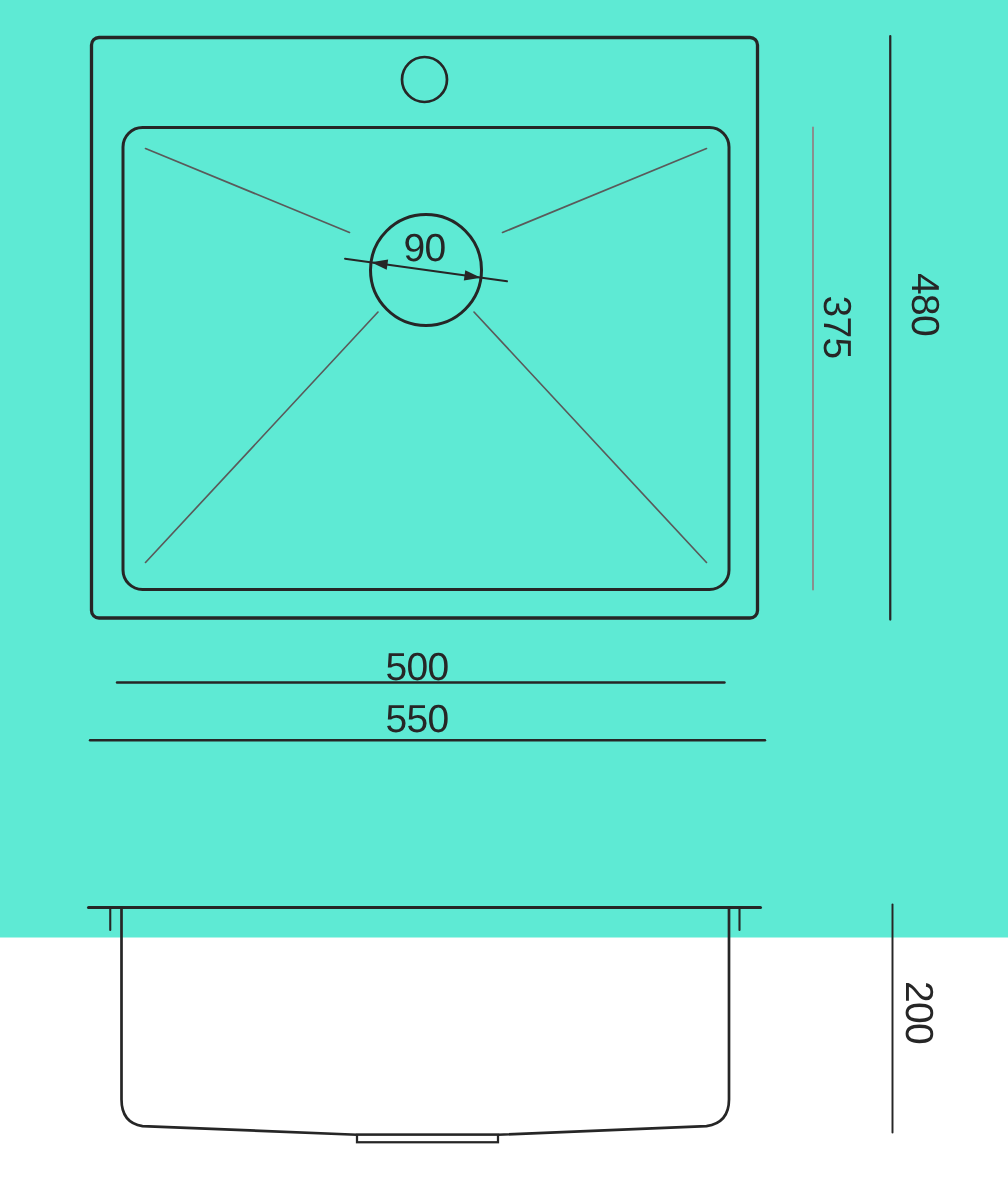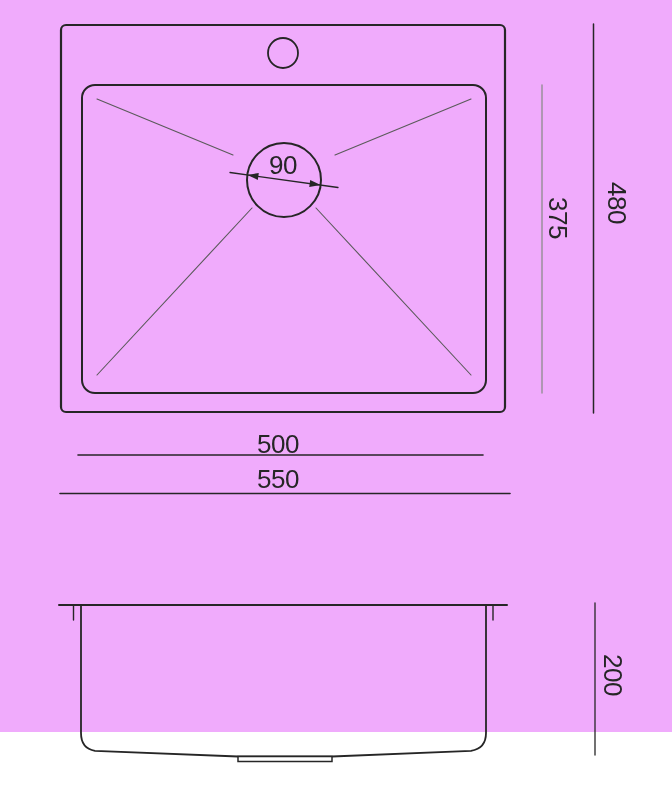--- a/index.html
+++ b/index.html
@@ -6,22 +6,22 @@
     margin: 0;
     padding: 0;
     width: 672px;
     height: 800px;
     background: #ffffff;
     overflow: hidden;
   }
   .canvas {
     position: relative;
     width: 672px;
-    height: 732px;
-    background: #f0abfc;
+    height: 625px;
+    background: #5eead4;
   }
   svg { display: block; }
   .dim-label {
     font-family: "Liberation Sans", sans-serif;
     font-size: 26px;
     letter-spacing: -0.5px;
   }
 </style>
 </head>
 <body>

